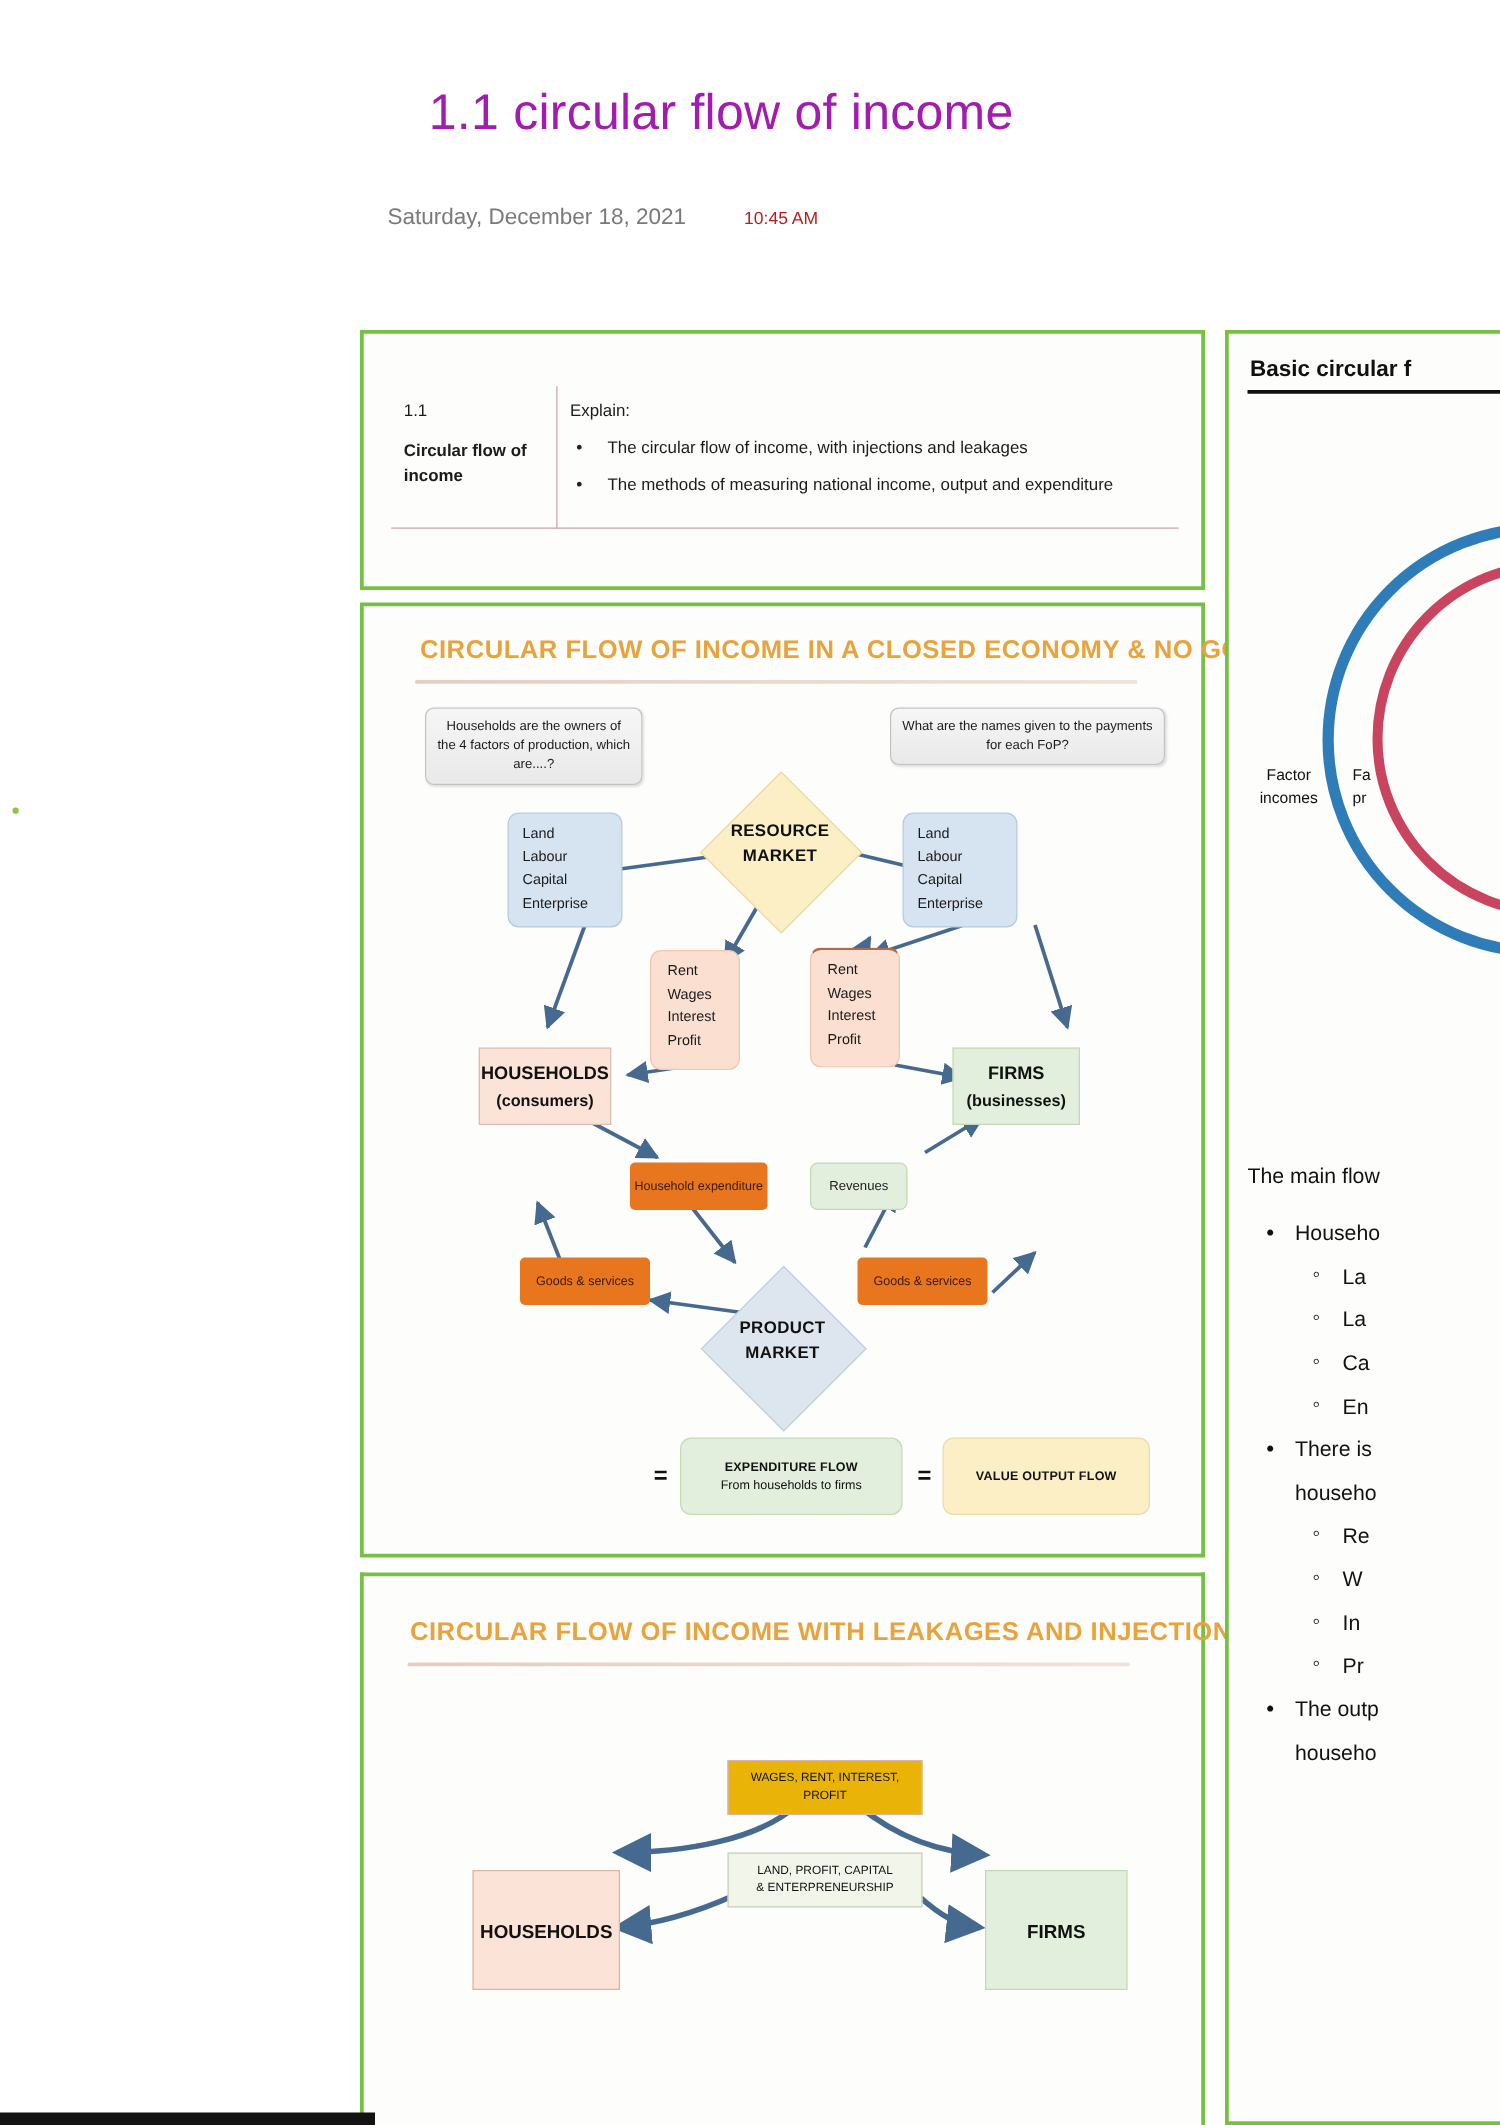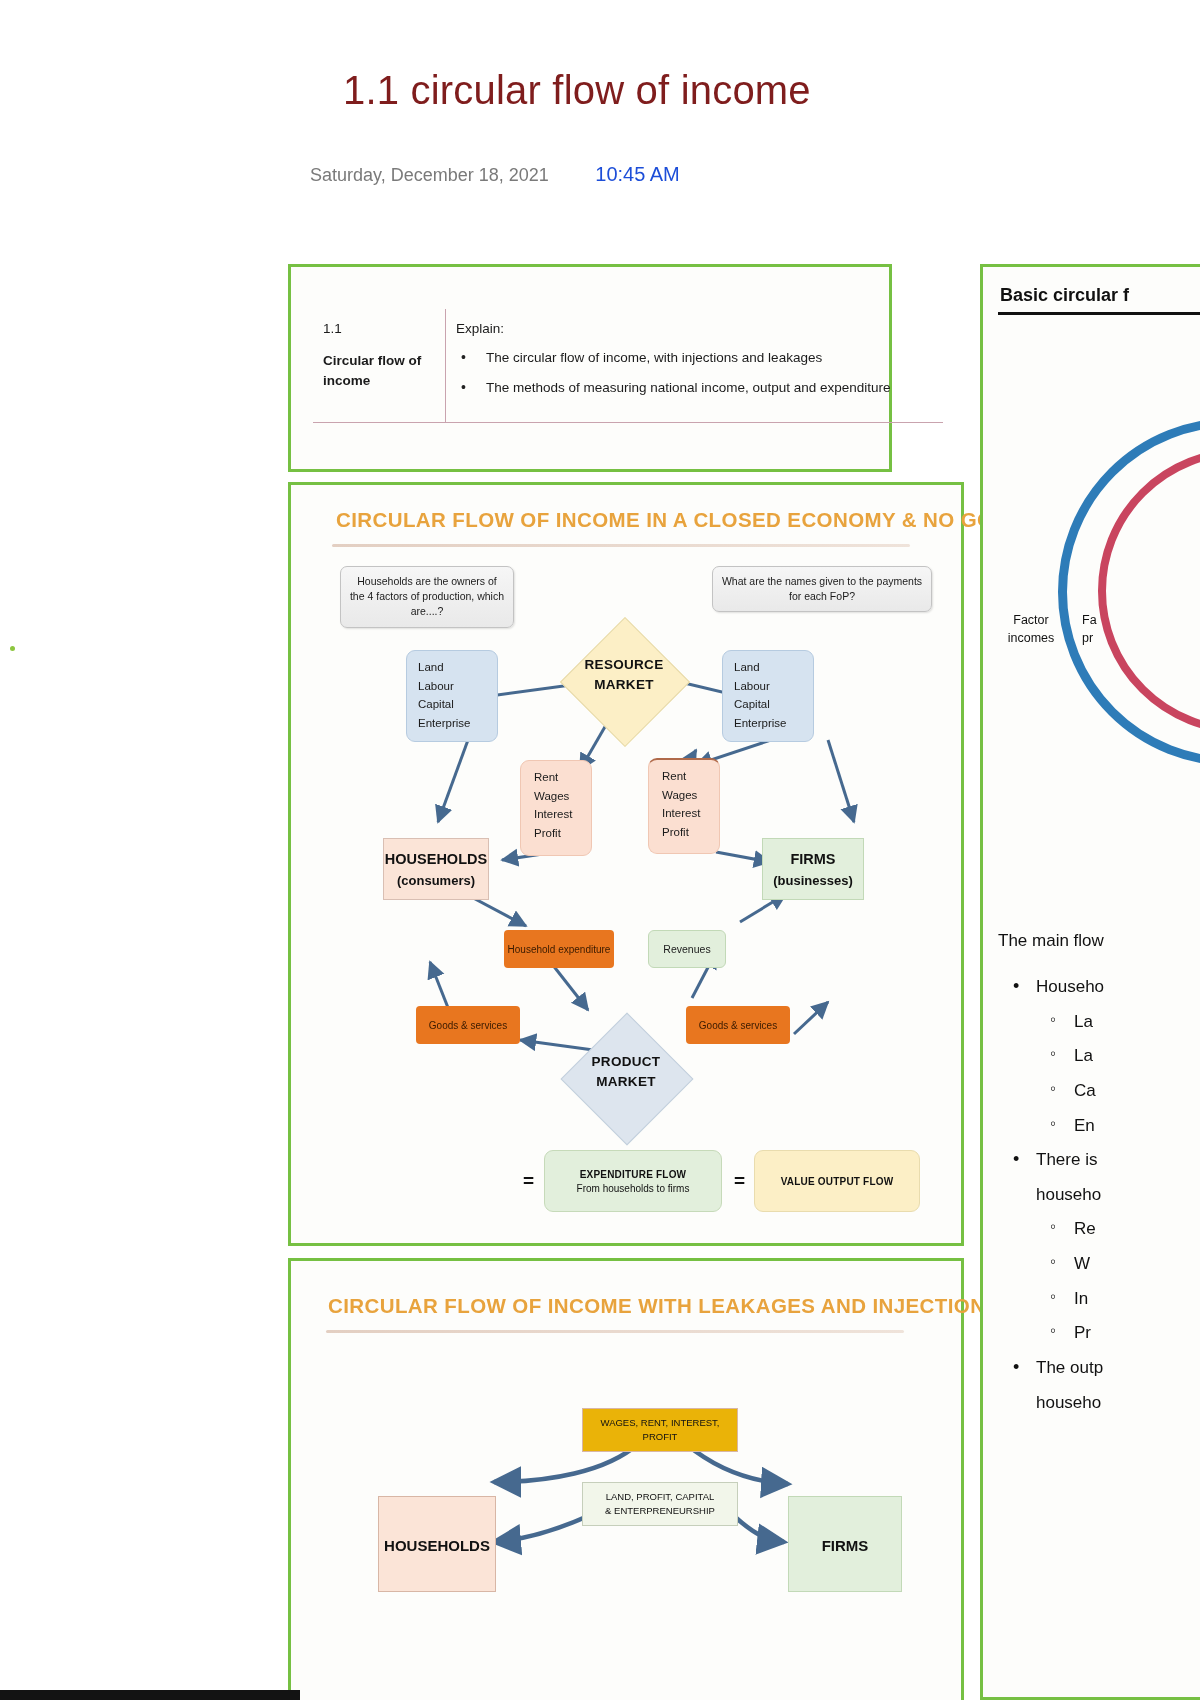--- a/index.html
+++ b/index.html
@@ -6,42 +6,42 @@
   body{
     width:1200px;height:1700px;
     background:#ffffff;
     font-family:"Liberation Sans", sans-serif;
     overflow:hidden;
     position:relative;
   }
   
   .page-title{
     position:absolute;left:343px;top:68px;
-    font-size:40px;color:#7f1d1d;font-weight:400;
+    font-size:40px;color:#a21caf;font-weight:400;
     font-family:"Liberation Sans", sans-serif;
     letter-spacing:0.2px;white-space:nowrap;
   }
   .meta-row{position:absolute;left:310px;top:163px;white-space:nowrap;}
   .meta-date{font-size:18px;color:#7a7a7a;}
-  .meta-time{font-size:20px;color:#1d4ed8;margin-left:42px;}
+  .meta-time{font-size:14px;color:#b91c1c;margin-left:42px;}
 
   
   .margin-dot{
     position:absolute;left:10px;top:646px;width:5px;height:5px;
     background:#8dc63f;border-radius:50%;
   }
 
   
   .note-box{
     position:absolute;
     border:3px solid #76c043;
     background:#fdfdfb;
     box-sizing:border-box;
   }
-  #box-syllabus{left:288px;top:264px;width:604px;height:208px;}
+  #box-syllabus{left:288px;top:264px;width:676px;height:208px;}
   #box-diagram1{left:288px;top:482px;width:676px;height:764px;}
   #box-diagram2{left:288px;top:1258px;width:676px;height:442px;border-bottom:none;}
   #box-right{left:980px;top:264px;width:340px;height:1436px;border-right:none;}
 
   
   .syl-table{
     position:absolute;left:22px;top:42px;width:630px;
     border-collapse:collapse;
   }
   .syl-table td{

